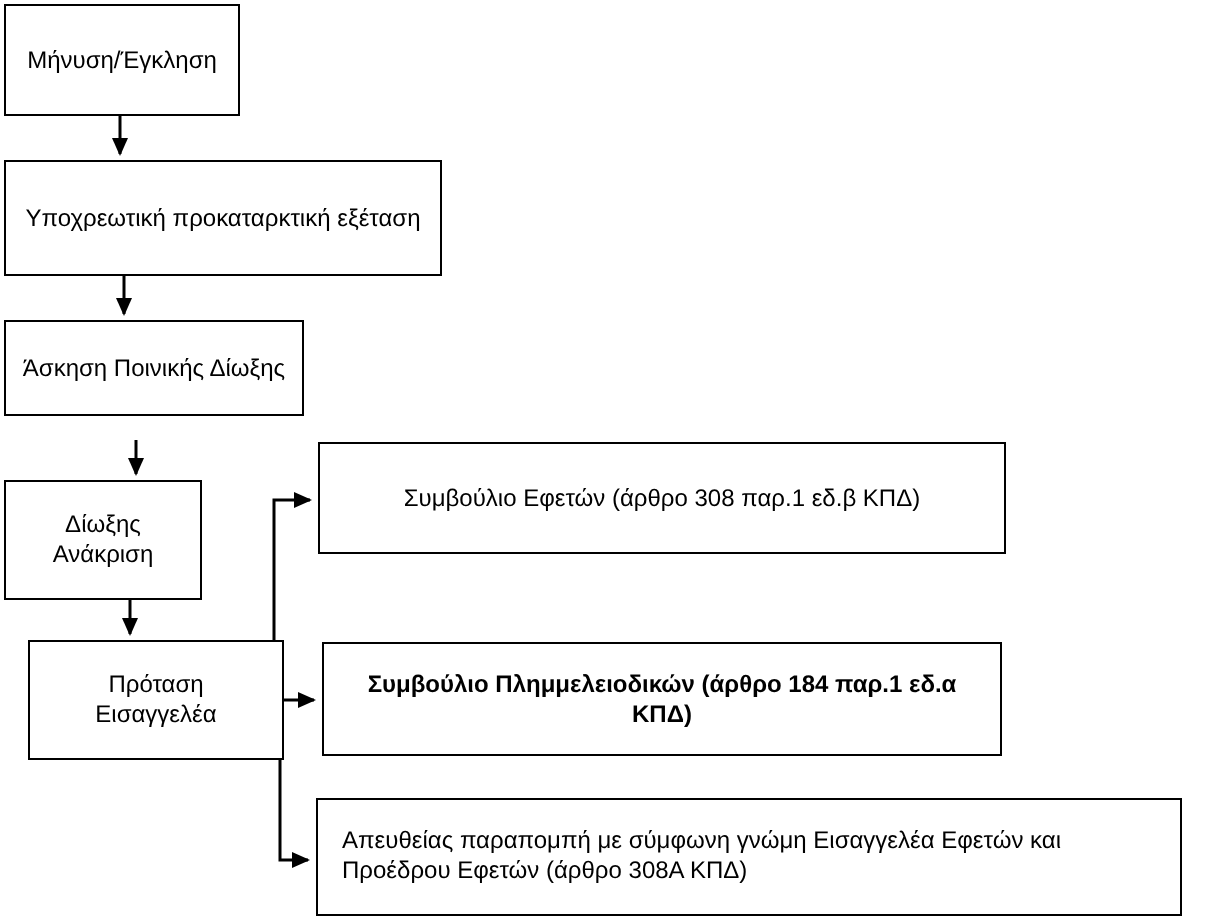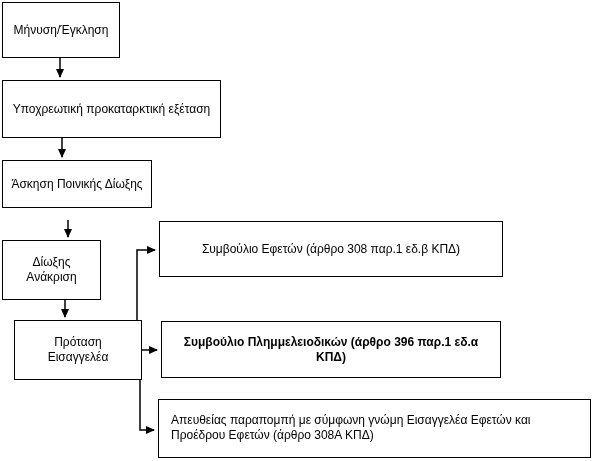--- a/index.html
+++ b/index.html
@@ -96,20 +96,20 @@
 
   <div class="node" id="n-protasi">
     <span>Πρόταση Εισαγγελέα</span>
   </div>
 
   <div class="node" id="n-efeton">
     <span>Συμβούλιο Εφετών (άρθρο 308 παρ.1 εδ.β ΚΠΔ)</span>
   </div>
 
   <div class="node bold" id="n-plimmel">
-    <span>Συμβούλιο Πλημμελειοδικών (άρθρο 396 παρ.1 εδ.α ΚΠΔ)</span>
+    <span>Συμβούλιο Πλημμελειοδικών (άρθρο 184 παρ.1 εδ.α ΚΠΔ)</span>
   </div>
 
   <div class="node align-left" id="n-apeftheias">
     <span>Απευθείας παραπομπή με σύμφωνη γνώμη Εισαγγελέα Εφετών και Προέδρου Εφετών (άρθρο 308Α ΚΠΔ)</span>
   </div>
 
 </div>
 
 </body></html>

